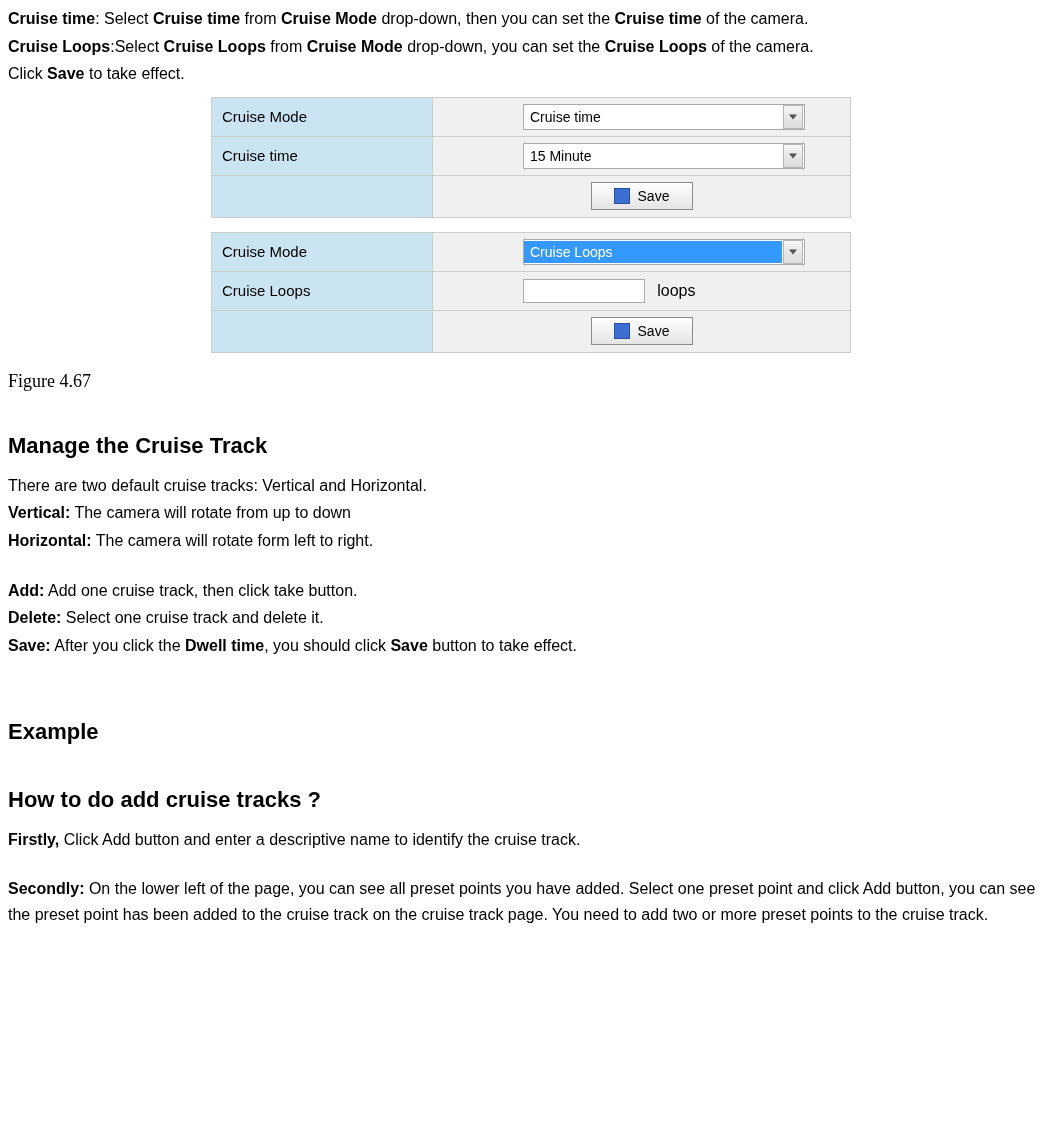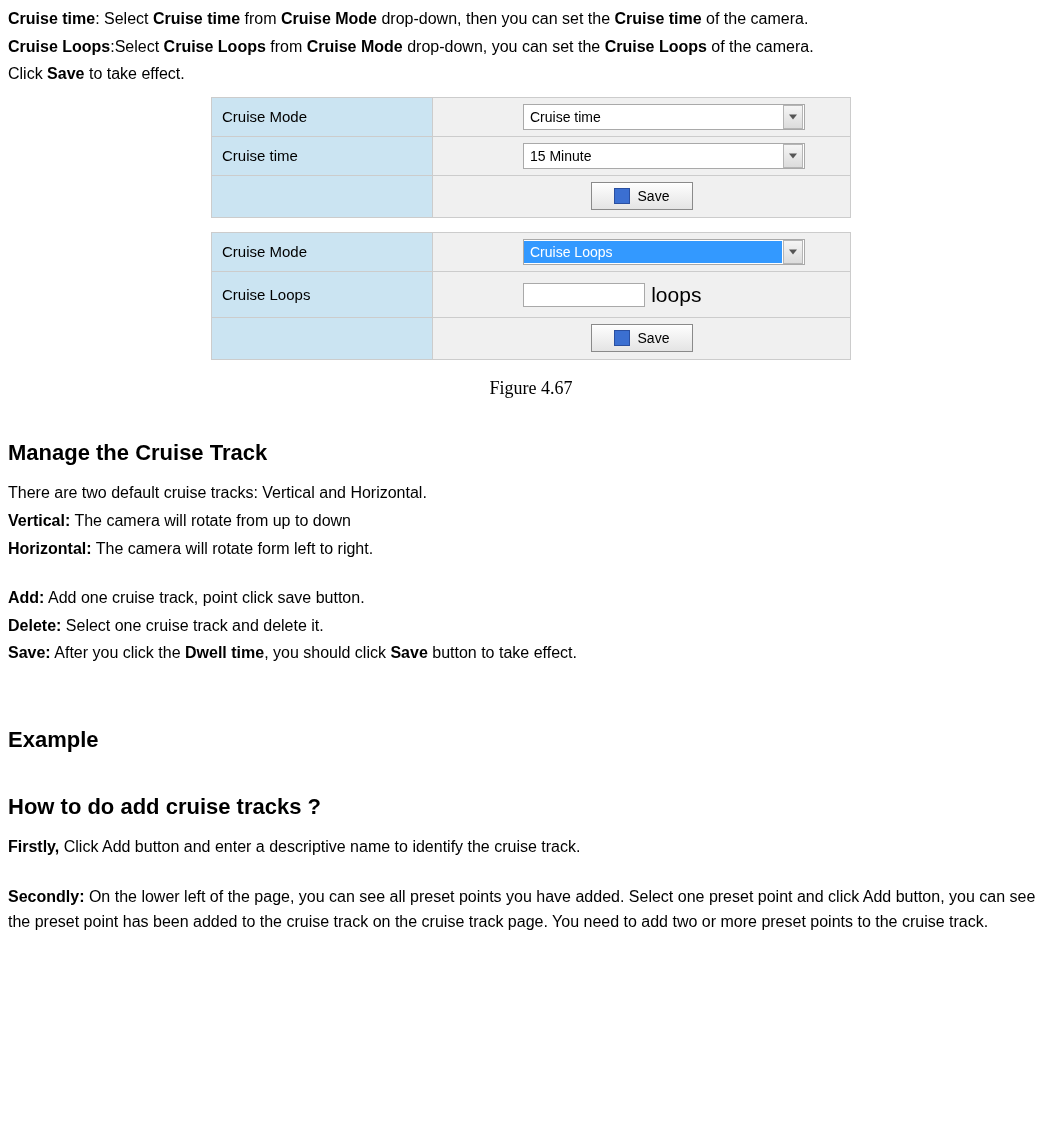--- a/index.html
+++ b/index.html
@@ -89,22 +89,22 @@
   .text-input {
     display: inline-block;
     border: 1px solid #a9a9a9;
     background: #fff;
     height: 22px;
     width: 120px;
     vertical-align: middle;
   }
   .loops-label {
     display: inline-block;
-    margin-left: 2px;
-    font-size: 21px;
+    margin-left: 8px;
+    font-size: 16px;
     vertical-align: middle;
   }
   .save-btn {
     display: inline-flex;
     align-items: center;
     justify-content: center;
     background: linear-gradient(#fefefe, #e4e4e4);
     border: 1px solid #8a8a8a;
     height: 26px;
     min-width: 84px;
@@ -114,21 +114,20 @@
     box-shadow: inset 0 1px 0 #fff;
   }
   .save-btn .blue-bar {
     width: 14px;
     height: 14px;
     background: #3b6fd1;
     margin-right: 8px;
     border: 1px solid #2a4fa0;
   }
   .figure-caption {
-    text-align: center;
     font-family: "Times New Roman", serif;
     font-size: 18px;
     margin: 4px 0 12px 0;
   }
   .spacer {
     height: 22px;
   }
 </style>
 </head>
 <body>
@@ -233,21 +232,21 @@
   <span class="bold">Vertical:</span><span> The camera will rotate from up to down</span>
 </p>
 
 <p>
   <span class="bold">Horizontal:</span><span> The camera will rotate form left to right.</span>
 </p>
 
 <div class="spacer"></div>
 
 <p>
-  <span class="bold">Add:</span><span> Add one cruise track, point click save button.</span>
+  <span class="bold">Add:</span><span> Add one cruise track, then click take button.</span>
 </p>
 
 <p>
   <span class="bold">Delete:</span><span> Select one cruise track and delete it.</span>
 </p>
 
 <p>
   <span class="bold">Save:</span><span> After you click the </span><span class="bold">Dwell time</span><span>, you should click </span><span class="bold">Save</span><span> button to take effect.</span>
 </p>
 

